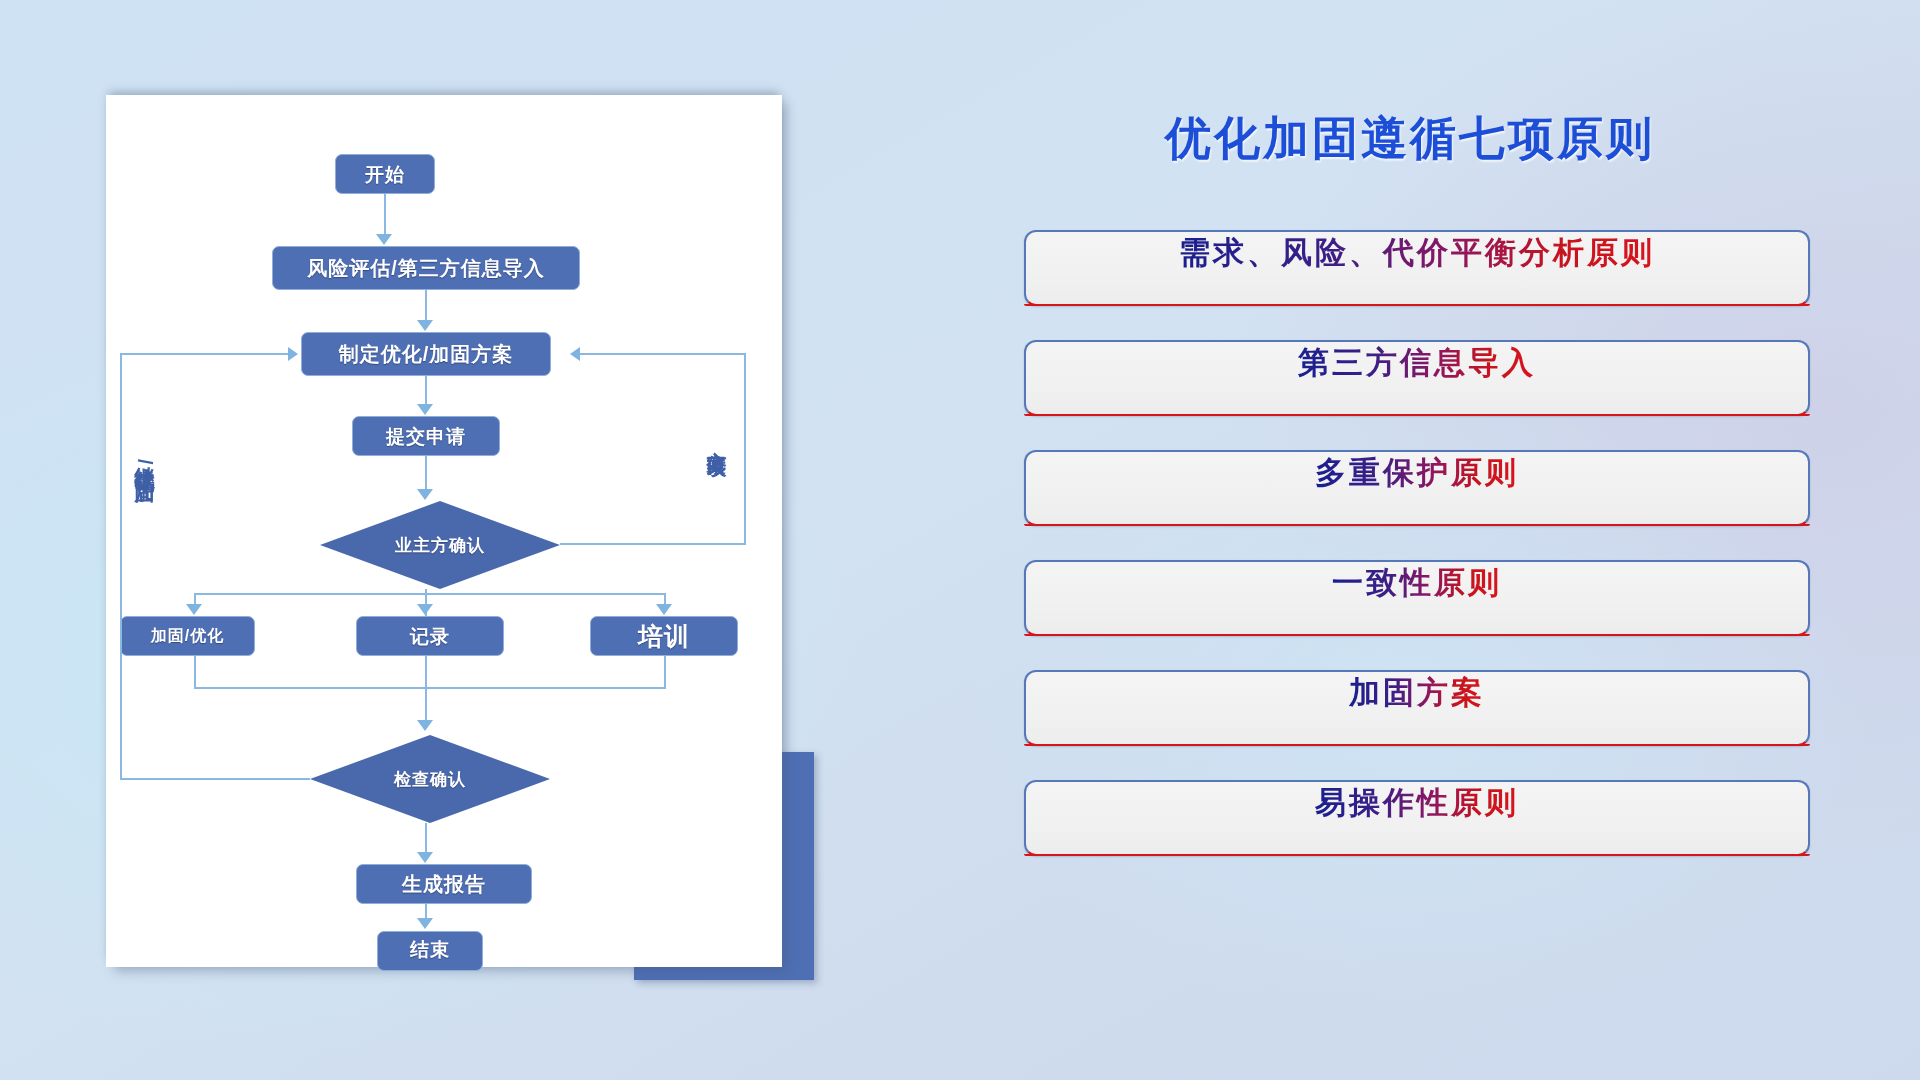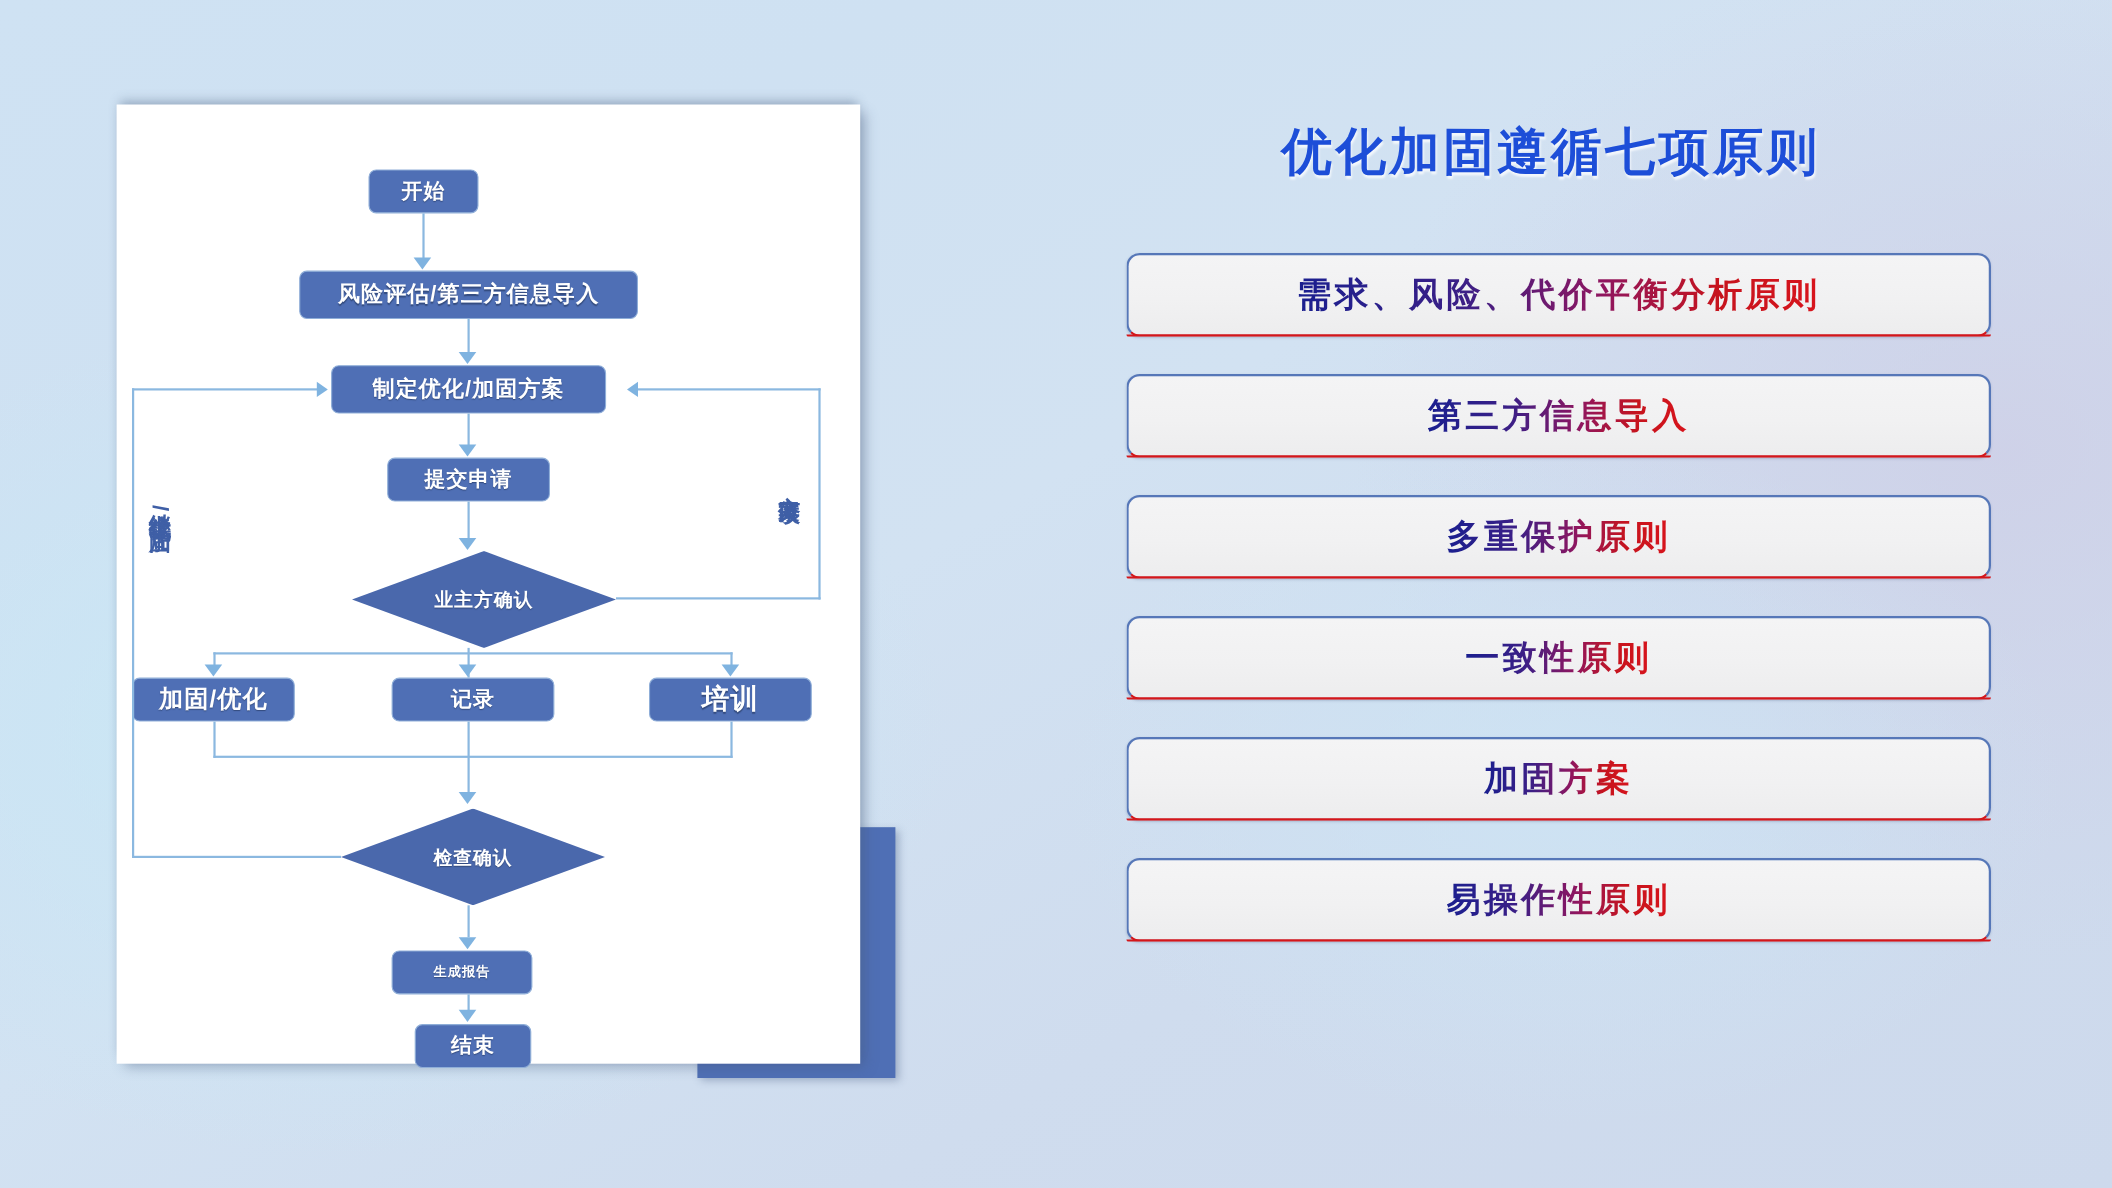--- a/index.html
+++ b/index.html
@@ -89,21 +89,21 @@
   #cards{ position:absolute; left:124px; top:230px; width:786px; }
 
   .card{
     position:relative;
     height:76px;
     margin-bottom:34px;
     background:linear-gradient(180deg,#f4f4f5 0%,#f1f1f2 55%,#ededee 100%);
     border:2px solid #5677b8;
     border-bottom-color:#d4161a;
     border-radius:12px;
-    display:flex; align-items:center; justify-content:center;
+    display:flex; justify-content:center;
     box-shadow:0 1px 2px rgba(70,90,130,.25);
   }
   .card::after{
     content:"";
     position:absolute; left:-2px; right:-2px; bottom:-2px; height:2px;
     background:#d4161a; border-radius:0 0 12px 12px;
   }
   .card-text{
     font-size:31px; font-weight:bold; letter-spacing:3px;
     background:linear-gradient(90deg,#1a1f8f 0%,#3c1f86 32%,#8e1660 58%,#c6141e 80%,#d8141c 100%);
@@ -134,37 +134,37 @@
       </div>
 
       <div class="node" style="left:246px;top:321px;width:148px;height:40px;font-size:19px;">
         <span>提交申请</span>
       </div>
 
       <div class="diamond" style="left:214px;top:406px;width:240px;height:88px;font-size:17px;">
         <span>业主方确认</span>
       </div>
 
-      <div class="node" style="left:14px;top:521px;width:148px;height:40px;font-size:22px;">
+      <div class="node" style="left:14px;top:521px;width:135px;height:40px;font-size:16px;">
         <span>加固/优化</span>
       </div>
 
       <div class="node" style="left:250px;top:521px;width:148px;height:40px;font-size:19px;">
         <span>记录</span>
       </div>
 
       <div class="node" style="left:484px;top:521px;width:148px;height:40px;font-size:25px;">
         <span>培训</span>
       </div>
 
       <div class="diamond" style="left:204px;top:640px;width:240px;height:88px;font-size:17px;">
         <span>检查确认</span>
       </div>
 
-      <div class="node" style="left:250px;top:769px;width:128px;height:40px;font-size:12px;font-family:Liberation Mono, monospace;">
+      <div class="node" style="left:250px;top:769px;width:176px;height:40px;font-size:20px;">
         <span>生成报告</span>
       </div>
 
       <div class="node" style="left:271px;top:836px;width:106px;height:40px;font-size:19px;font-family:Liberation Mono, monospace;">
         <span>结束</span>
       </div>
 
       <div class="ln v" style="left:278px;top:99px;height:42px;"></div>
       <div class="arrow down" style="left:270px;top:139px;"></div>
 

